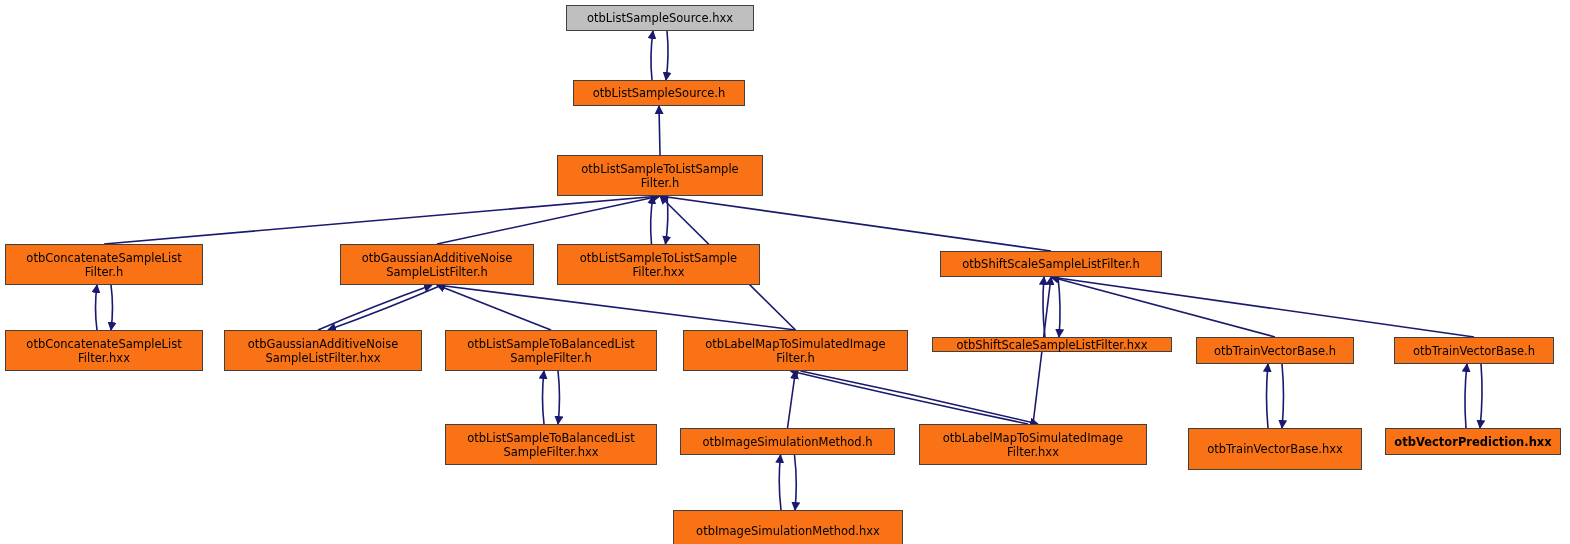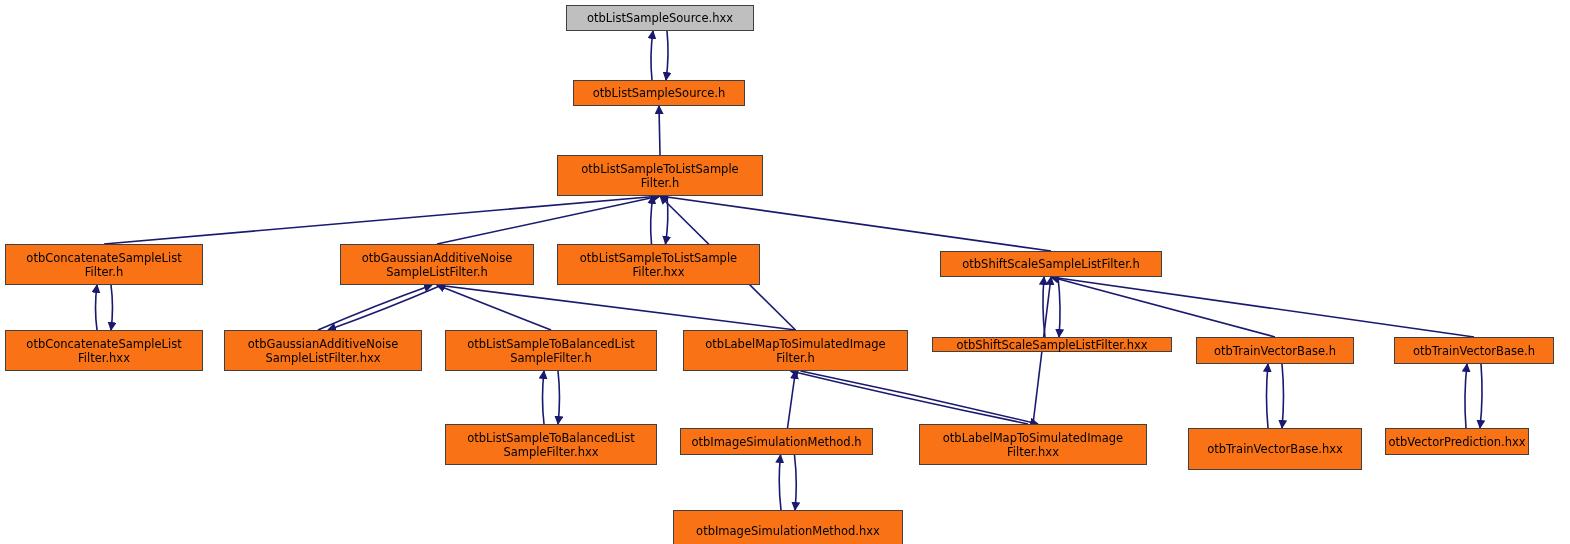--- a/index.html
+++ b/index.html
@@ -104,30 +104,30 @@
       <div class="node" style="left: 1196px; top: 337px; width: 158px; height: 27px;">
         <span>otbTrainVectorBase.h</span>
       </div>
       <div class="node" style="left: 1394px; top: 337px; width: 160px; height: 27px;">
         <span>otbTrainVectorBase.h</span>
       </div>
       <div class="node" style="left: 445px; top: 424px; width: 212px; height: 41px;">
         <span>otbListSampleToBalancedList
 SampleFilter.hxx</span>
       </div>
-      <div class="node" style="left: 680px; top: 428px; width: 193px; height: 27px; text-align: right;">
+      <div class="node" style="left: 680px; top: 428px; width: 215px; height: 27px; text-align: right;">
         <span>otbImageSimulationMethod.h</span>
       </div>
       <div class="node" style="left: 919px; top: 424px; width: 228px; height: 41px;">
         <span>otbLabelMapToSimulatedImage
 Filter.hxx</span>
       </div>
       <div class="node" style="left: 1188px; top: 428px; width: 174px; height: 42px;">
         <span>otbTrainVectorBase.hxx</span>
       </div>
-      <div class="node" style="left: 1385px; top: 428px; width: 144px; height: 27px;">
+      <div class="node" style="left: 1385px; top: 428px; width: 176px; height: 27px; font-weight: bold;">
         <span>otbVectorPrediction.hxx</span>
       </div>
       <div class="node" style="left: 673px; top: 510px; width: 230px; height: 42px;">
         <span>otbImageSimulationMethod.hxx</span>
       </div>
     </div>
 </div>
 
 </body></html>

